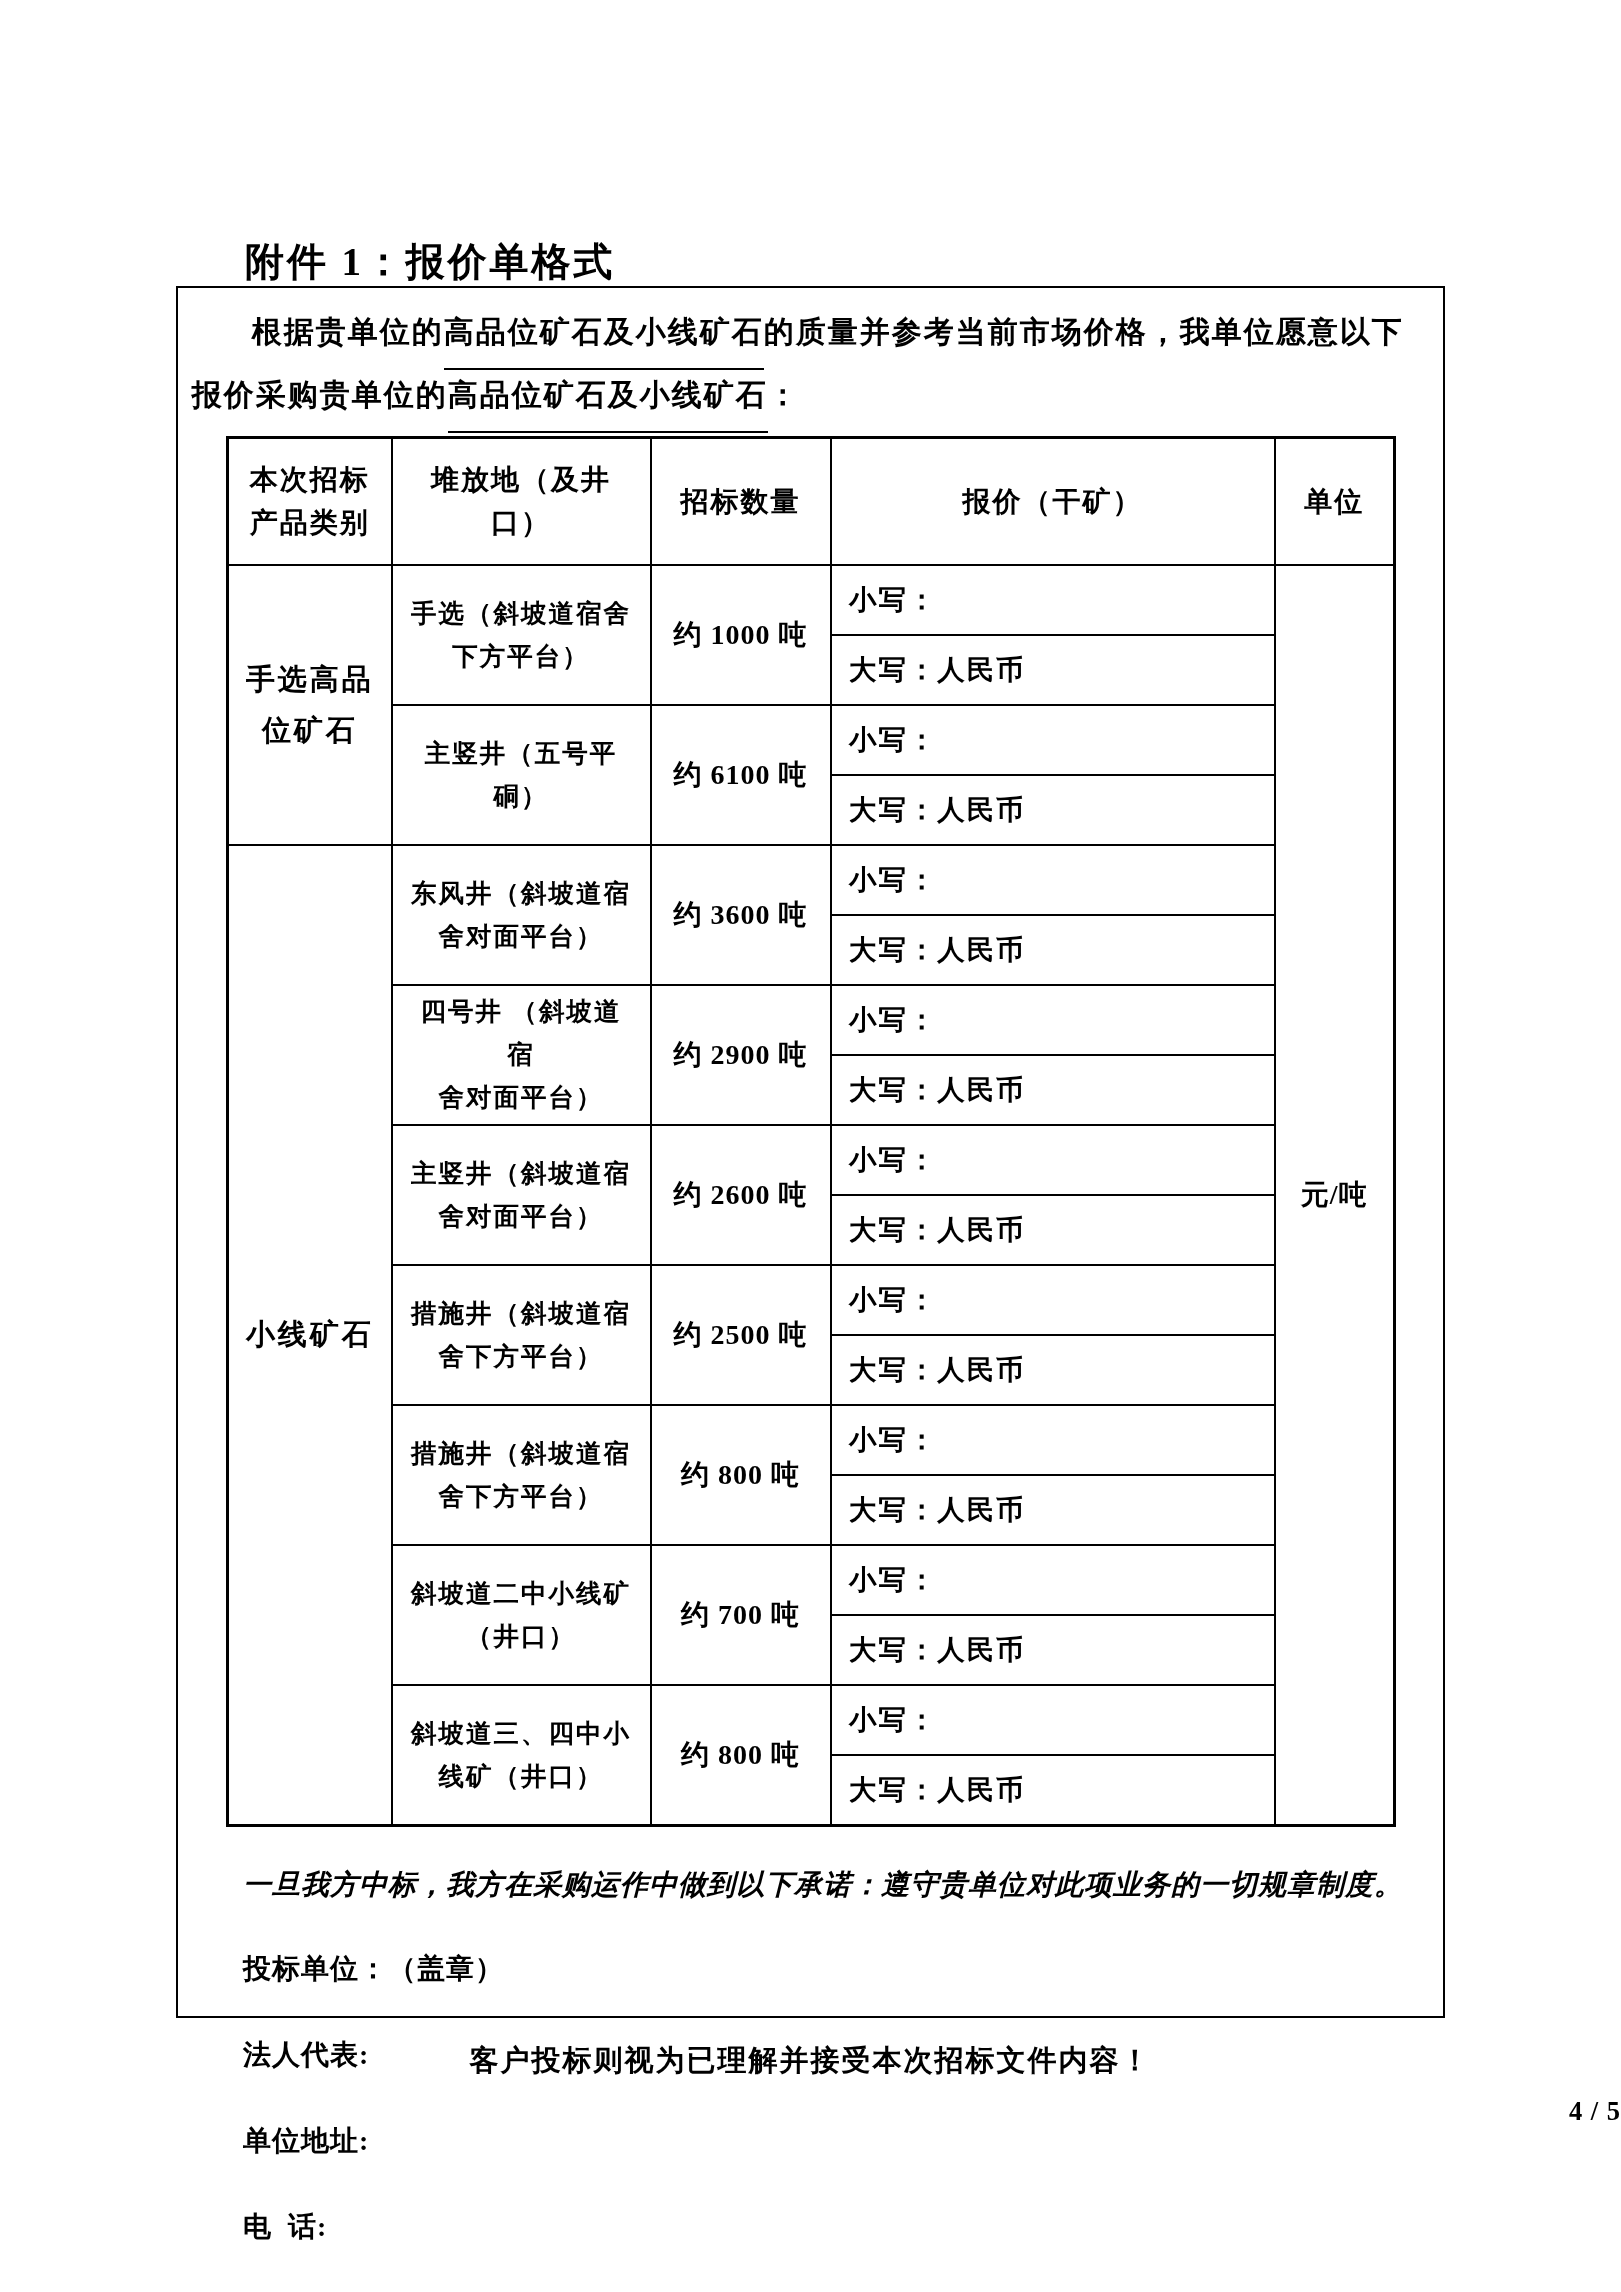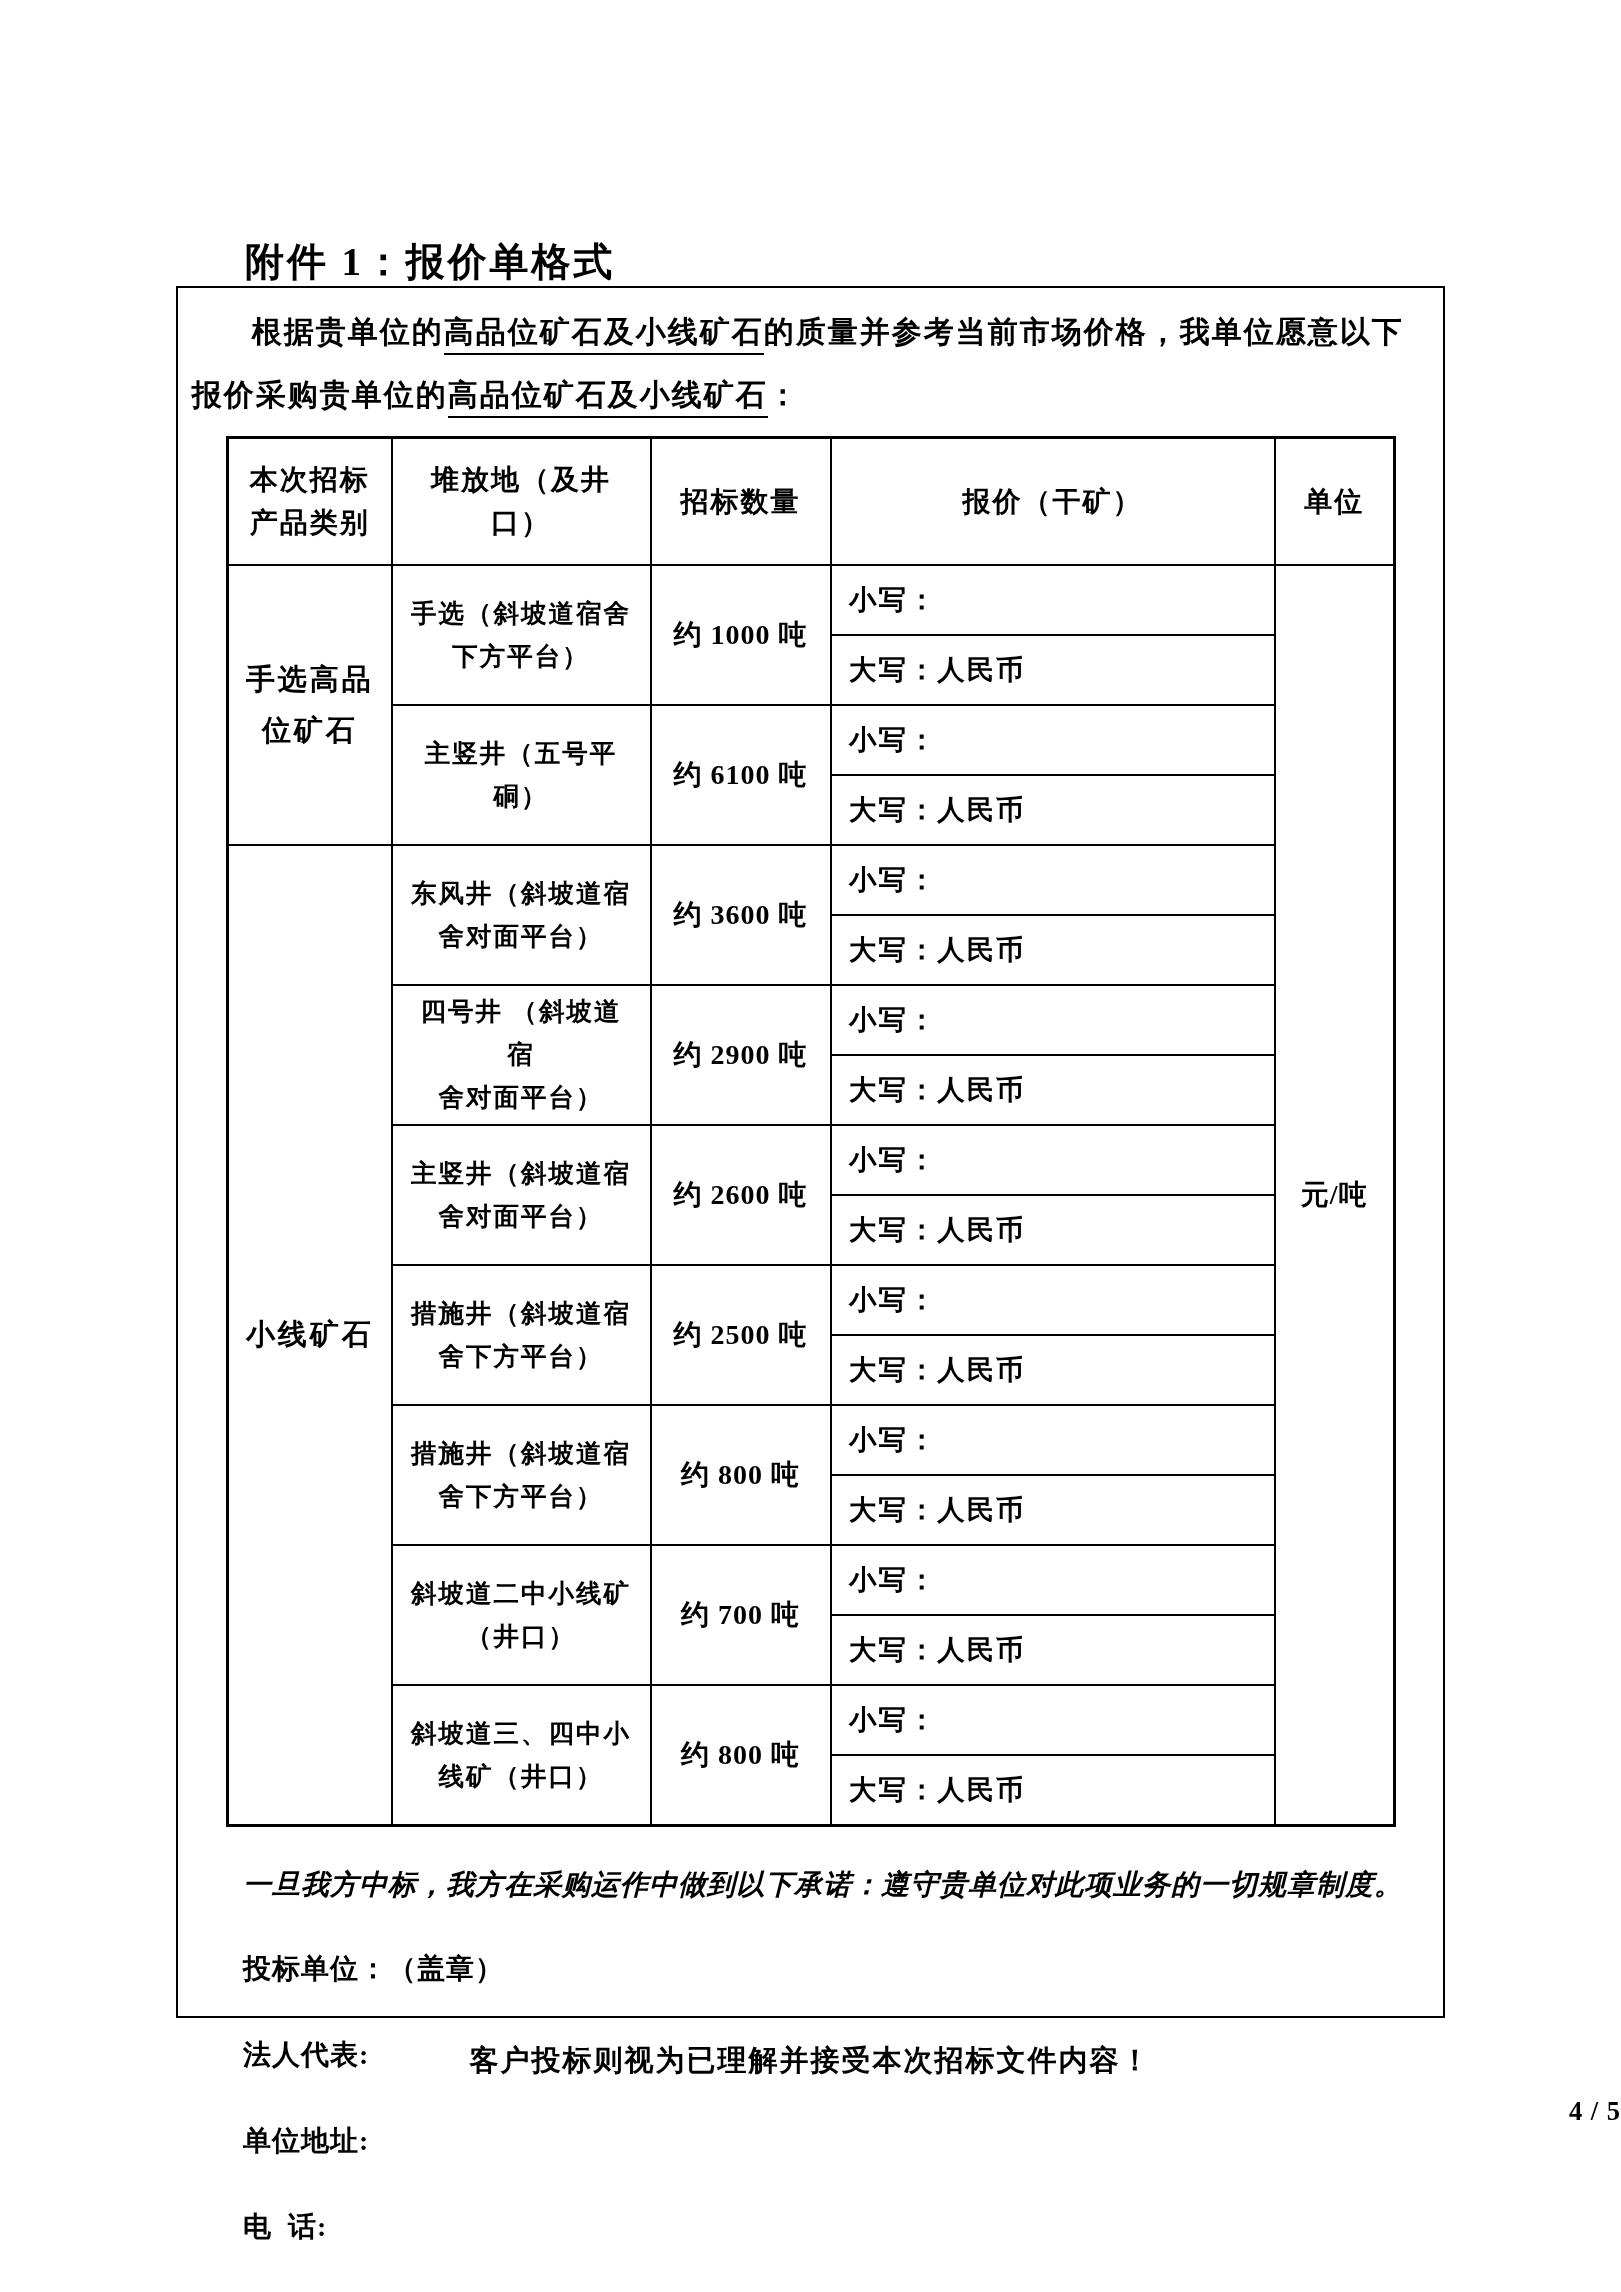--- a/index.html
+++ b/index.html
@@ -15,21 +15,21 @@
   .outer-box {
     position:absolute; left:176px; top:286px;
     width:1269px; height:1732px;
     border:2.9px solid #000; box-sizing:border-box;
   }
   .intro {
     margin:11.8px 13.7px 0 13.7px;
     font-size:30px; letter-spacing:2px; line-height:63px;
     text-indent:2em;
   }
-  .uline { border-bottom:2.9px solid #000; padding-bottom:5px; }
+  .uline { border-bottom:2.9px solid #000; padding-bottom:20px; }
   table.quote-table {
     border-collapse:collapse; table-layout:fixed;
     margin:9.8px 0 0 48px; width:1166px;
     border:3.9px solid #000;
   }
   .quote-table th, .quote-table td {
     border:2.9px solid #000; padding:16px;
     text-align:center; vertical-align:middle;
     font-weight:bold; overflow:hidden;
   }

